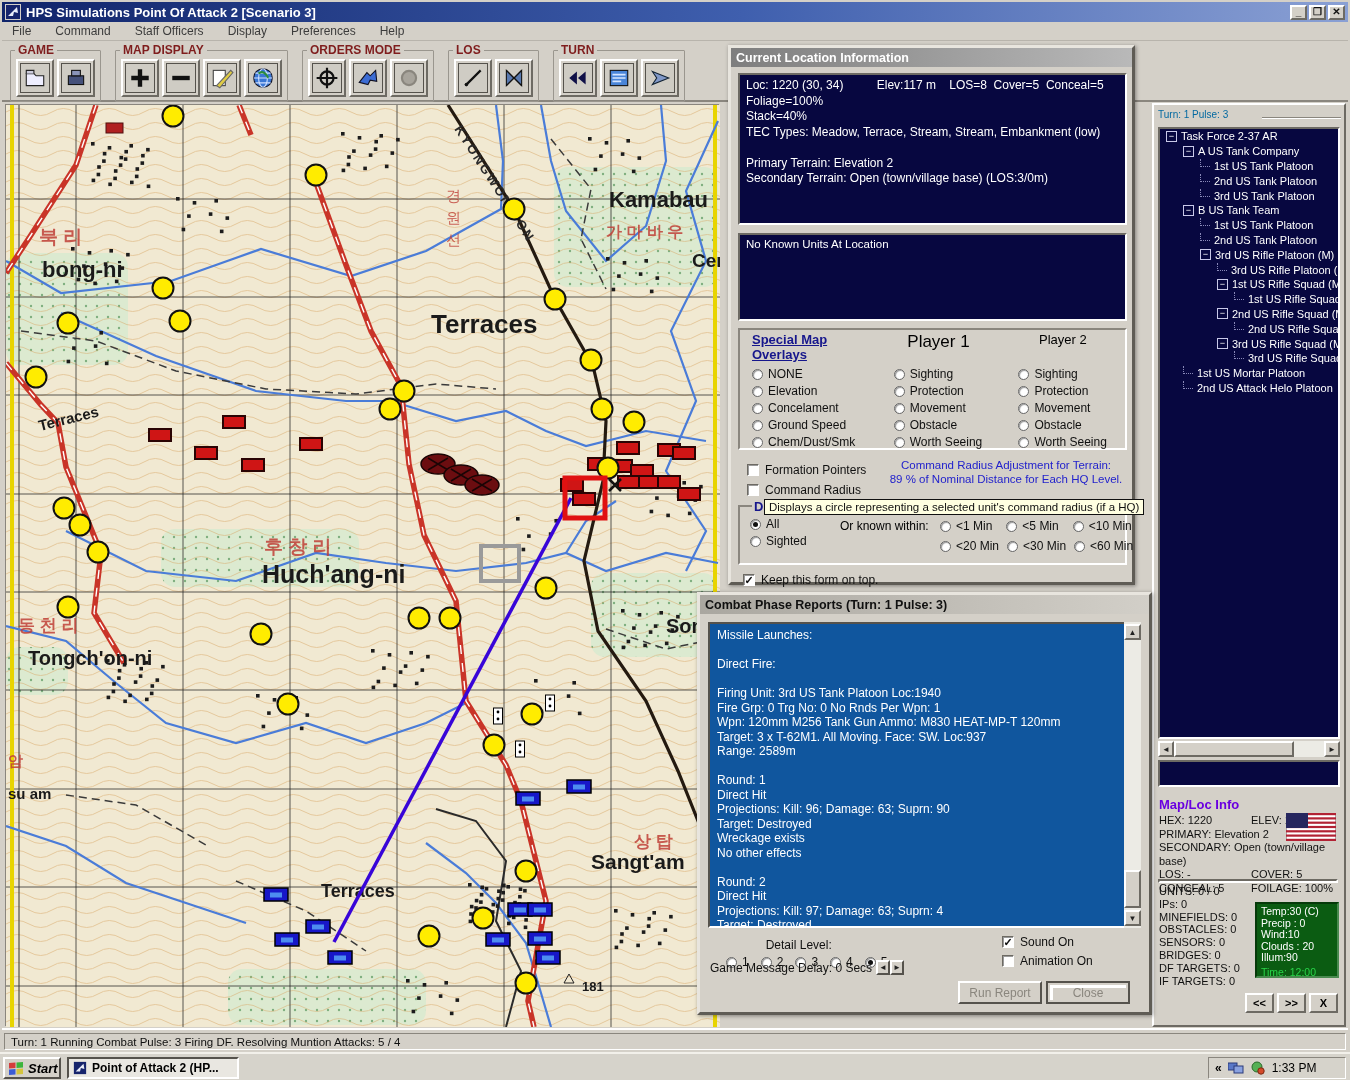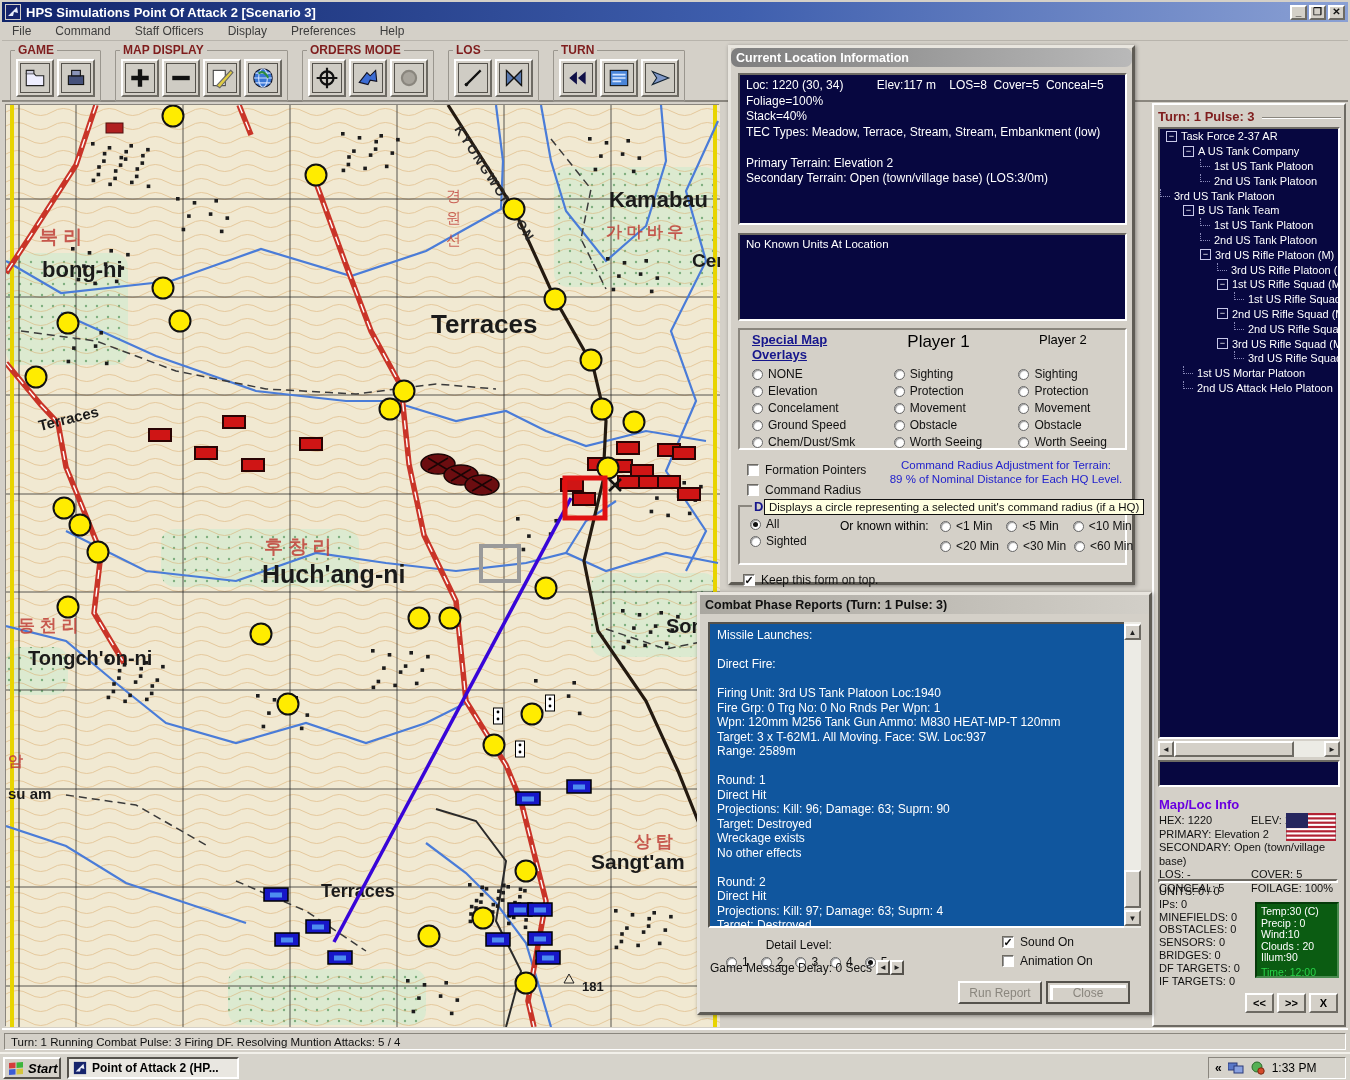--- a/index.html
+++ b/index.html
@@ -18,35 +18,35 @@
   .tgroup{position:relative;border:1px solid #9a968e;border-radius:1px;padding:8px 5px 4px 5px;margin-right:14px;}
   .tlabel{position:absolute;top:-8px;left:4px;background:#d4d0c8;color:#7f1d1d;font-weight:bold;font-size:12px;padding:0 3px;}
   .tbtns{display:flex;gap:3px;}
   .tbtn{width:38px;height:38px;background:#d4d0c8;border:2px solid;border-color:#fff #6d6a63 #6d6a63 #fff;display:flex;align-items:center;justify-content:center;padding:0;}
   .tbtn .ibox{width:30px;height:30px;border:1px solid #55524c;display:flex;align-items:center;justify-content:center;background:#cfccc4;}
   
   #map{position:absolute;left:5px;top:104px;width:714px;height:922px;background:#f1e9d2;border:1px solid #8a867e;}
   
   .dialog{position:absolute;background:#d4d0c8;border:3px solid;border-color:#e8e5de #5f5c55 #5f5c55 #e8e5de;box-shadow:1px 1px 4px rgba(0,0,0,.4);}
   .dtitle{height:19px;display:flex;align-items:center;padding:0 5px;font-weight:bold;font-size:12.5px;white-space:nowrap;overflow:hidden;}
-  .dtitle.inactive{background:linear-gradient(90deg,#7e7e7e,#b9b9b9);color:#fff;border-radius:7px;}
+  .dtitle.inactive{background:linear-gradient(90deg,#7e7e7e,#b9b9b9);color:#fff;}
   .dtitle.plain{background:linear-gradient(90deg,#aaa7a0,#d2cfc8);color:#101010;}
   .pre{white-space:pre-wrap;}
   
   .rad{display:inline-block;width:11px;height:11px;border-radius:50%;background:#fff;border:1px solid #666;box-shadow:inset 1px 1px 1px #9a9a9a;vertical-align:-2px;margin-right:5px;flex:none;}
   .rad.on::after{content:"";display:block;width:5px;height:5px;border-radius:50%;background:#101010;margin:2px 0 0 2px;}
   .chk{display:inline-block;width:12px;height:12px;background:#fff;border:1px solid;border-color:#6d6a63 #fff #fff #6d6a63;box-shadow:inset 1px 1px 0 #9a9a9a;font-size:11px;line-height:11px;text-align:center;color:#101010;vertical-align:-2px;margin-right:6px;flex:none;font-weight:bold;}
   .opt{font-size:12px;color:#101010;display:flex;align-items:center;margin:3px 0;white-space:nowrap;}
   
   .sb-btn{background:#d4d0c8;border:2px solid;border-color:#fff #6d6a63 #6d6a63 #fff;display:flex;align-items:center;justify-content:center;font-size:8px;color:#222;}
   .sb-track{background:#ecebe5;}
   .sb-thumb{background:#d4d0c8;border:2px solid;border-color:#fff #6d6a63 #6d6a63 #fff;}
   
   #rightpanel{position:absolute;left:1152px;top:103px;width:194px;height:924px;background:#d4d0c8;border:2px solid;border-color:#fff #6d6a63 #6d6a63 #fff;font-size:11px;}
-  #turnlabel{position:absolute;left:4px;top:4px;font-size:13px;font-weight:bold;color:#7f1d1d;white-space:nowrap;}
+  #turnlabel{position:absolute;left:4px;top:4px;font-size:10px;font-weight:normal;color:#0369a1;white-space:nowrap;}
   #turnrule{position:absolute;left:108px;right:3px;top:12px;height:2px;border-top:1px solid #8a867e;border-bottom:1px solid #fff;}
   #treepanel{position:absolute;left:4px;top:22px;width:182px;height:612px;overflow:hidden;font-size:11px;}
   .trow{display:flex;align-items:center;height:14.8px;white-space:nowrap;}
   .texp{width:11px;height:11px;border:1px solid #c8c8e8;color:#fff;font-size:9px;line-height:9px;text-align:center;margin-right:4px;flex:none;background:#070740;}
   .tcorner{width:10px;height:8px;border-left:1px dotted #8888b8;border-bottom:1px dotted #8888b8;margin:-6px 4px 0 0;flex:none;}
   .hscroll{position:absolute;left:4px;top:636px;width:182px;height:16px;display:flex;}
   #navystrip{position:absolute;left:4px;top:655px;width:182px;height:27px;}
   #maplocsec{position:absolute;left:0;top:690px;width:190px;height:230px;}
   .ml-title{color:#6a00e0;font-weight:bold;font-size:13px;padding:2px 0 2px 5px;}
   .ml-row{display:flex;padding-left:5px;line-height:13.5px;color:#101010;}
@@ -715,21 +715,21 @@
           <span>A  US Tank Company</span>
         </div>
         <div class="trow" style="padding-left: 40px;">
           <span class="tcorner"></span>
           <span>1st US Tank Platoon</span>
         </div>
         <div class="trow" style="padding-left: 40px;">
           <span class="tcorner"></span>
           <span>2nd US Tank Platoon</span>
         </div>
-        <div class="trow" style="">
+        <div class="trow" style="padding-left: 40px;">
           <span class="tcorner"></span>
           <span>3rd US Tank Platoon</span>
         </div>
         <div class="trow" style="padding-left: 23px;">
           <span class="texp">−</span>
           <span>B  US Tank Team</span>
         </div>
         <div class="trow" style="padding-left: 40px;">
           <span class="tcorner"></span>
           <span>1st US Tank Platoon</span>

